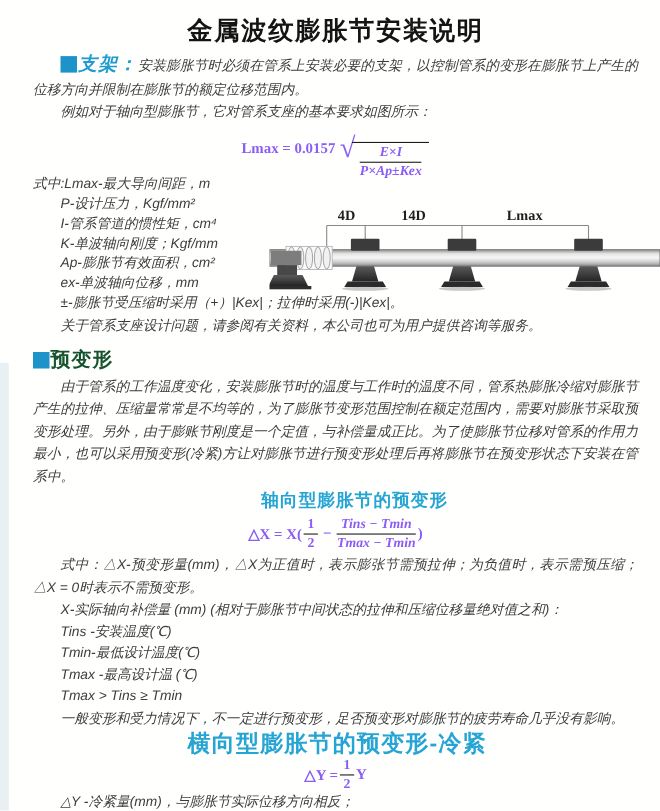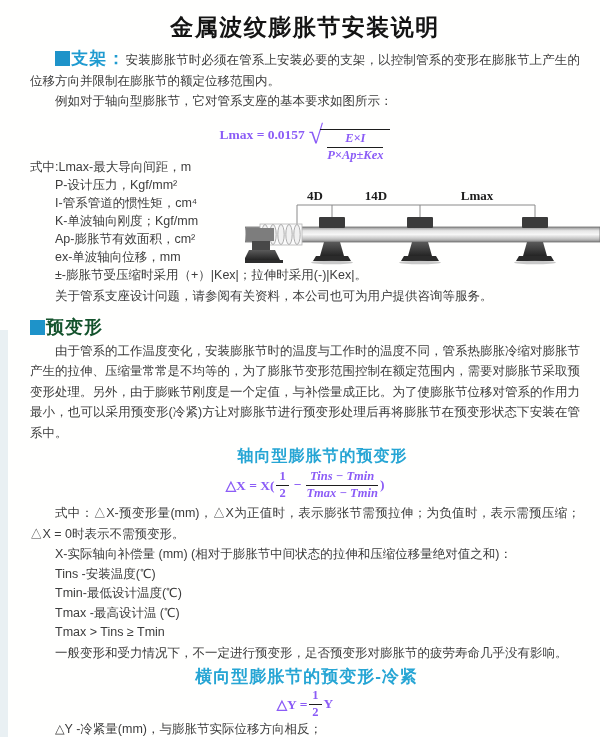--- a/index.html
+++ b/index.html
@@ -6,28 +6,28 @@
   .page{
     position:relative;width:600px;height:737px;background:#fffffe;overflow:hidden;
     font-family:"Liberation Sans",sans-serif;color:#3c3c3c;
   }
   .page::before{content:"";position:absolute;left:0;top:330px;bottom:0;width:8px;background:#e9f0f3;}
   .content{position:relative;padding:0 20px 0 30px;}
   h1.title{
     margin:0 0 7px 0;padding-top:12px;text-align:center;
     font-size:23px;line-height:30px;font-weight:bold;color:#141414;letter-spacing:1.5px;
   }
-  p{margin:0;font-size:12.5px;line-height:20.5px;text-align:justify;}
+  p{margin:0;font-size:12.5px;line-height:20.5px;text-align:justify;font-style:italic;}
   .ind2{text-indent:25px;}
   .sec-label{color:#1f9bd0;font-size:17px;font-weight:bold;letter-spacing:1px;}
   .sq{display:inline-block;width:15px;height:15px;background:#1e93c9;margin-right:1px;vertical-align:-2px;}
   .h-sec{margin:10px 0 2px 0;font-size:18px;line-height:24px;font-weight:bold;color:#14532d;letter-spacing:1px;}
   .h-sub{font-weight:bold;color:#26a5d4;letter-spacing:1px;text-align:center;}
   .h-axial{margin:2px 0 0 35px;font-size:16px;line-height:22px;}
-  .h-lateral{margin:2px 0 0 3px;font-size:17px;line-height:24px;}
+  .h-lateral{margin:2px 0 0 3px;font-size:21px;line-height:24px;}
   
   .formula{display:flex;justify-content:center;align-items:center;
     font-family:"Liberation Serif",serif;font-weight:bold;color:#8b5cf6;font-size:13.5px;}
   .formula1{height:38px;margin:4px 0;}
   .formula2{height:32px;margin:2px 0;}
   .formula3{height:30px;}
   .it{font-style:italic;}
   .frac{display:inline-block;text-align:center;vertical-align:middle;line-height:1.1;font-size:12.5px;margin:0 2px;}
   .frac .fnum{display:block;padding:0 3px 1px;border-bottom:1.2px solid #1d1d1d;}
   .frac .fden{display:block;padding-top:1px;}

